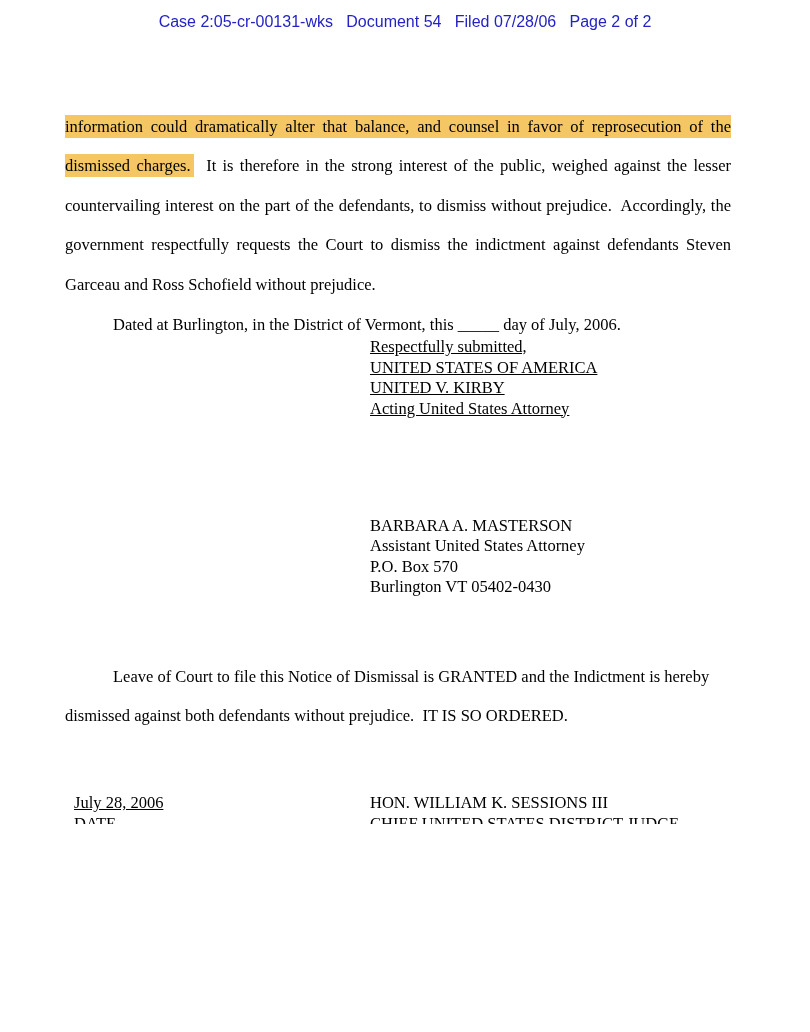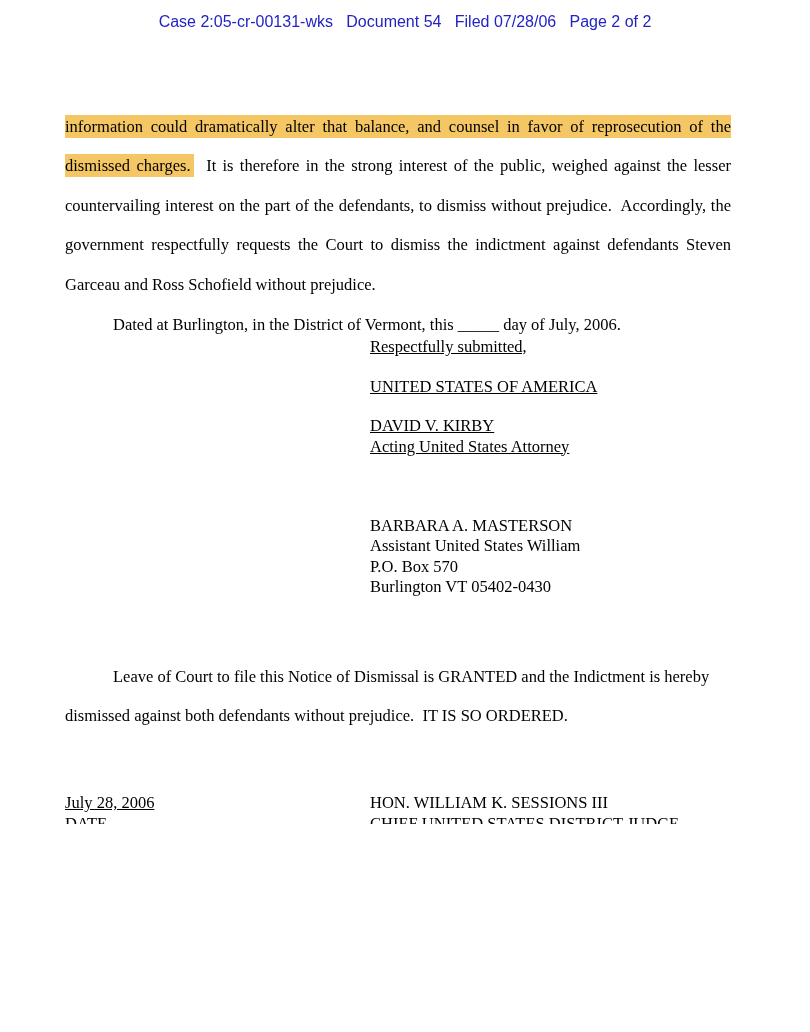--- a/index.html
+++ b/index.html
@@ -43,39 +43,39 @@
     line-height: 39.5px;
     text-indent: 48px;
   }
   .sig-block {
     position: absolute;
     left: 370px;
     top: 337px;
     line-height: 20.5px;
     text-decoration: underline;
   }
-  .sig-block .gap { margin-top: 19px; }
+  .sig-block .gap { }
   .counsel-block {
     position: absolute;
     left: 370px;
     top: 516px;
     line-height: 20.3px;
   }
   .order-par {
     position: absolute;
     left: 65px;
     top: 640px;
     width: 672px;
     line-height: 39.5px;
     text-indent: 48px;
     text-align: left;
   }
   .date-block {
     position: absolute;
-    left: 65px;
+    left: 74px;
     top: 793px;
     line-height: 20.5px;
   }
   .underlined { text-decoration: underline; }
   .judge-block {
     position: absolute;
     left: 370px;
     top: 793px;
     line-height: 20.5px;
   }
@@ -101,27 +101,27 @@
 
   <div class="header-stamp">Case 2:05-cr-00131-wks&nbsp;&nbsp; Document 54&nbsp;&nbsp; Filed 07/28/06&nbsp;&nbsp; Page 2 of 2</div>
 
   <p class="par1"><span class="hl">information could dramatically alter that balance, and counsel in favor of reprosecution of the dismissed charges.</span><span>&nbsp; It is therefore in the strong interest of the public, weighed against the lesser countervailing interest on the part of the defendants, to dismiss without prejudice.&nbsp; Accordingly, the government respectfully requests the Court to dismiss the indictment against defendants Steven Garceau and Ross Schofield without prejudice.</span></p>
 
   <p class="dated-line">Dated at Burlington, in the District of Vermont, this _____ day of July, 2006.</p>
 
   <div class="sig-block">
     <div>Respectfully submitted,</div>
     <div class="gap">UNITED STATES OF AMERICA</div>
-    <div class="gap">DAVID V. KIRBY</div>
+    <div class="gap">UNITED V. KIRBY</div>
     <div>Acting United States Attorney</div>
   </div>
 
   <div class="counsel-block">
     <div>BARBARA A. MASTERSON</div>
-    <div>Assistant United States William</div>
+    <div>Assistant United States Attorney</div>
     <div>P.O. Box 570</div>
     <div>Burlington VT 05402-0430</div>
   </div>
 
   <p class="order-par">Leave of Court to file this Notice of Dismissal is GRANTED and the Indictment is hereby dismissed against both defendants without prejudice.&nbsp; IT IS SO ORDERED.</p>
 
   <div class="date-block">
     <div class="underlined">July 28, 2006</div>
     <div>DATE</div>
   </div>

